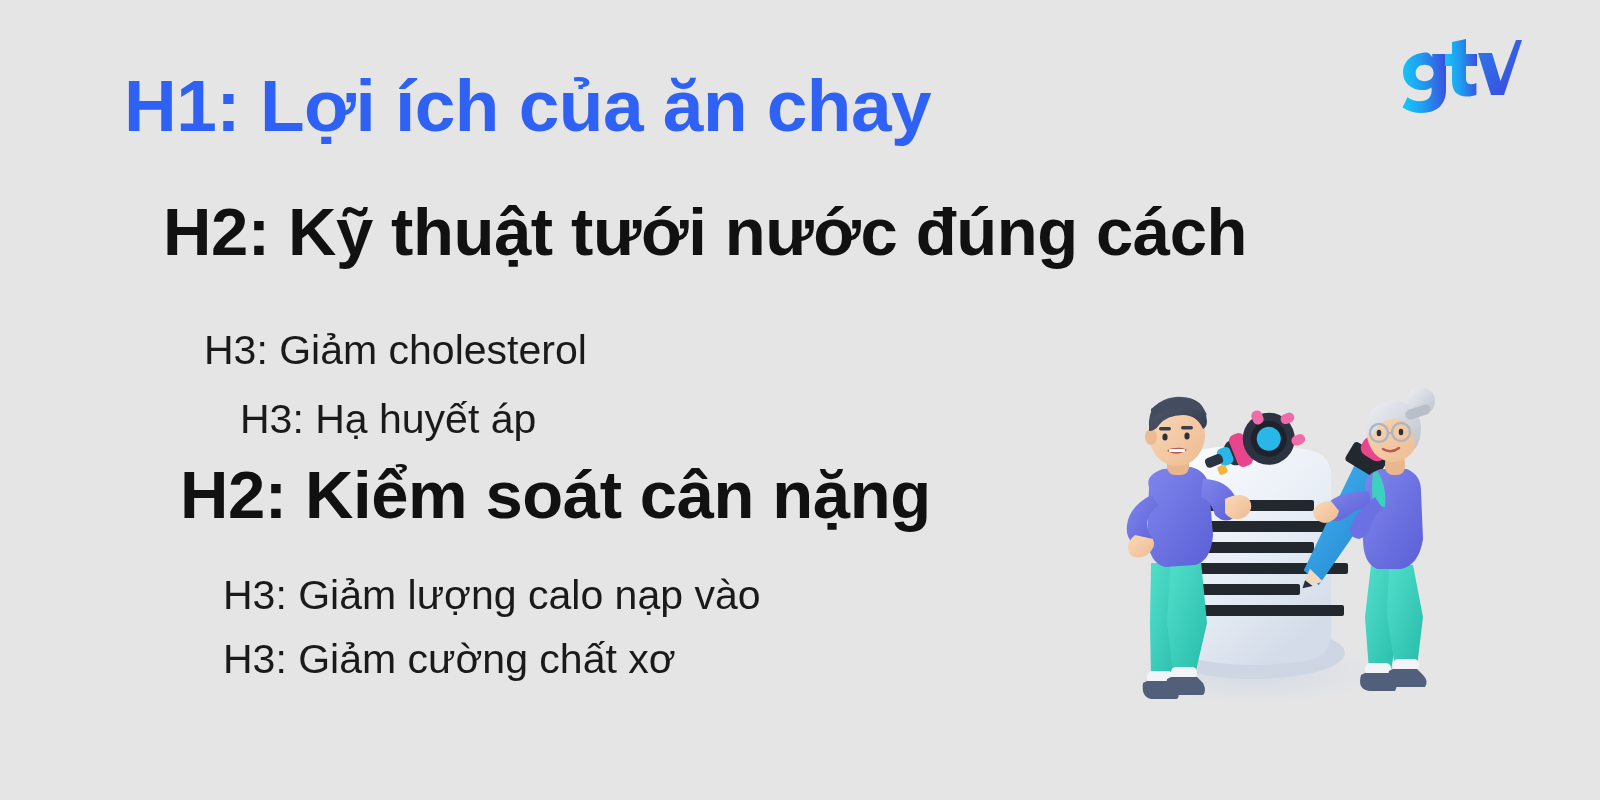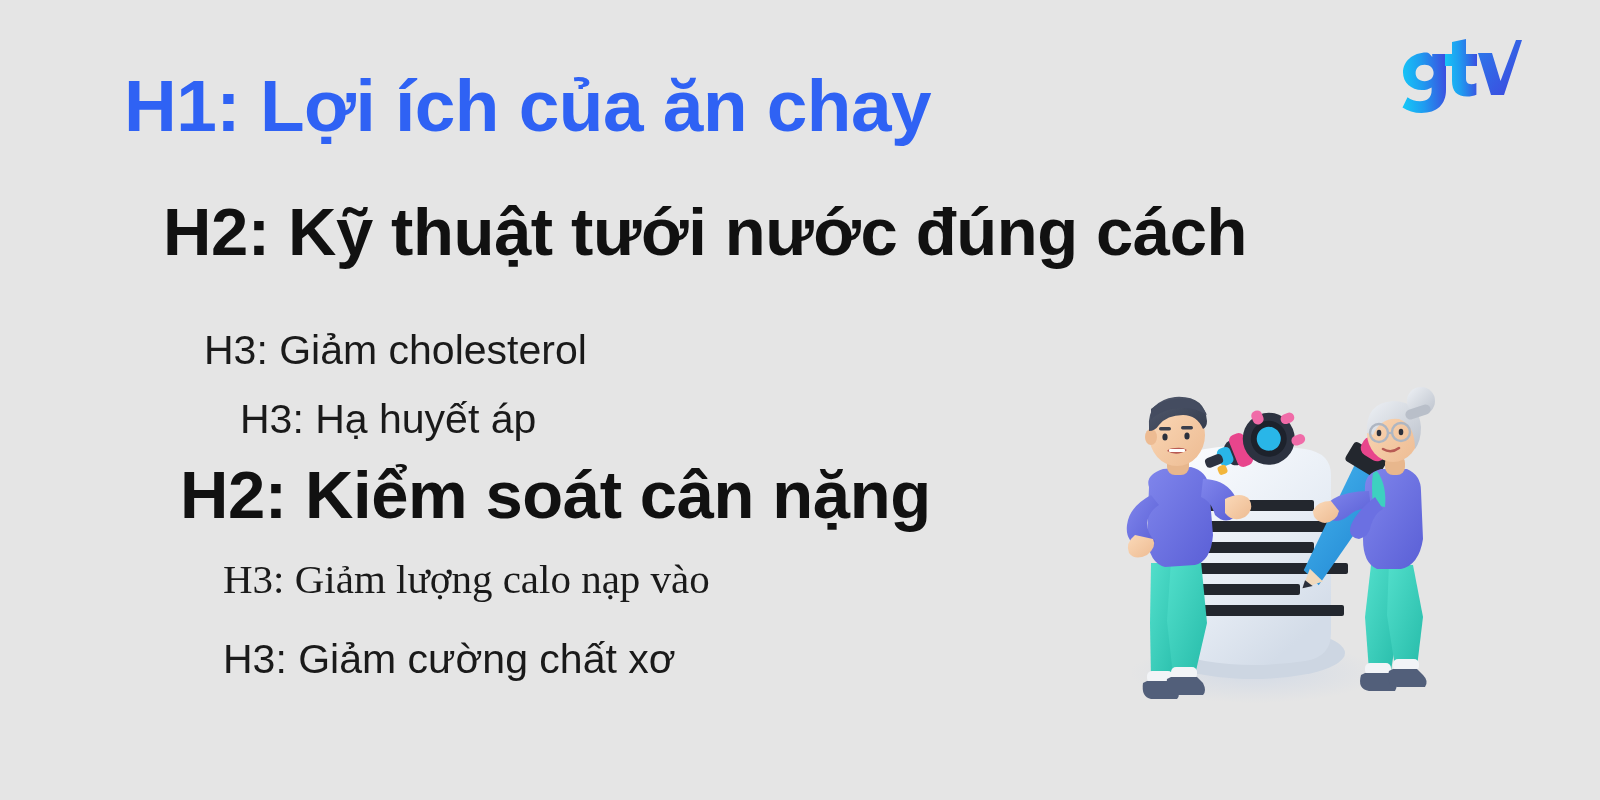--- a/index.html
+++ b/index.html
@@ -62,21 +62,21 @@
   .h2.b { left: 180px; top: 460px; text-align: center; }
   .h3 {
     position: absolute;
     font-size: 41px;
     font-weight: normal;
     line-height: 1.05;
     color: #1a1a1a;
   }
   .h3.a1 { left: 204px; top: 297px; margin-top: 32px; }
   .h3.a2 { left: 204px; top: 398px; margin-left: 36px; }
-  .h3.b1 { left: 223px; top: 558px; font-family: Liberation Serif, serif; }
+  .h3.b1 { left: 223px; top: 574px; }
   .h3.b2 { left: 223px; top: 638px; }
 
   
   #illustration {
     position: absolute;
     left: 1055px;
     top: 375px;
     width: 410px;
     height: 340px;
   }

